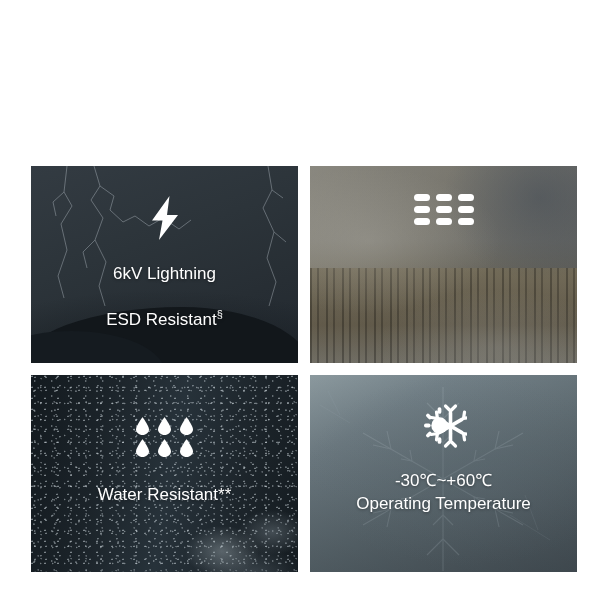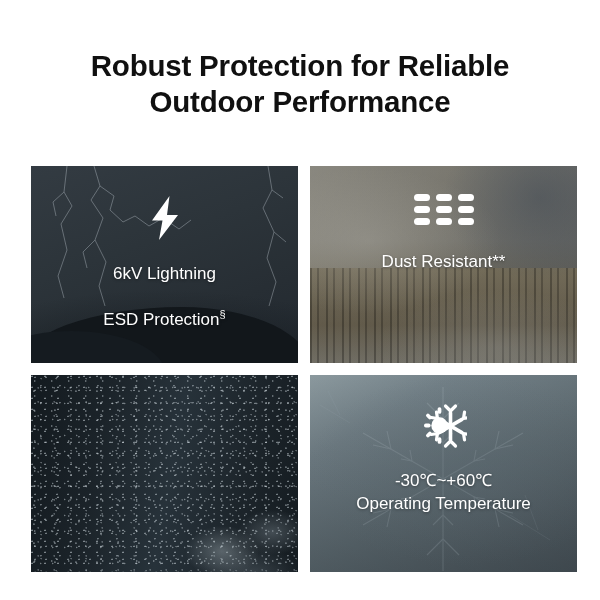--- a/index.html
+++ b/index.html
@@ -182,22 +182,20 @@
   .icon-gap-2 { height: 25px; }
   .icon-gap-3 { height: 26px; }
   .icon-gap-4 { height: 20px; }
   sup.sect { font-size: 11px; vertical-align: super; line-height: 0; }
 </style>
 </head>
 <body>
 
 <div class="page">
 
-  <h1 class="headline">Robust Protection for Reliable
-Outdoor Performance</h1>
 
   <div class="grid">
 
     <div class="cell c1">
       <div class="cell-bg"></div>
       <svg class="lightning-lines" viewBox="0 0 267 197" preserveAspectRatio="none">
         <g stroke="#c9d3da" fill="none" stroke-width="0.9" opacity="0.75">
           <path d="M36 0 L33 26 L41 40 L30 58 L36 84 L27 110 L33 132"></path>
           <path d="M33 26 L22 36 L25 50"></path>
           <path d="M63 0 L69 20 L60 34 L72 52 L64 74 L75 96 L68 120 L74 140"></path>
@@ -213,21 +211,21 @@
       <div class="horizon"></div>
       <div class="horizon2"></div>
 
       <div class="cell-content">
         <div class="icon-wrap">
           <svg class="bolt-svg" viewBox="0 0 34 44">
             <path d="M21.5 0 L4 24.5 L14.5 24.5 L11 44 L30 19 L19 19 Z" fill="#ffffff"></path>
           </svg>
         </div>
         <div class="icon-gap-1"></div>
-        <div class="cell-label"><span>6kV Lightning</span><br><br><span>ESD Protection</span><sup class="sect">§</sup></div>
+        <div class="cell-label"><span>6kV Lightning</span><br><br><span>ESD Resistant</span><sup class="sect">§</sup></div>
       </div>
     </div>
 
     <div class="cell c2">
       <div class="cell-bg"></div>
       <div class="dust-ground"></div>
       <div class="dust-haze"></div>
 
       <div class="cell-content">
         <div class="icon-wrap">
@@ -237,29 +235,54 @@
             <span class="dust-pill"></span>
             <span class="dust-pill"></span>
             <span class="dust-pill"></span>
             <span class="dust-pill"></span>
             <span class="dust-pill"></span>
             <span class="dust-pill"></span>
             <span class="dust-pill"></span>
           </div>
         </div>
         <div class="icon-gap-2"></div>
-        <div class="cell-label">Dust Resistant**</div>
       </div>
     </div>
 
     <div class="cell c3">
       <div class="cell-bg"></div>
       <div class="speckle"></div>
       <div class="water-rocks"></div>
 
+      <div class="cell-content">
+        <div class="icon-wrap">
+          <div class="drops">
+            <svg class="drop-svg" viewBox="0 0 15 18">
+                <path d="M7.5 0 C7.5 0 14 9 14 12.2 C14 15.4 11.1 18 7.5 18 C3.9 18 1 15.4 1 12.2 C1 9 7.5 0 7.5 0 Z" fill="#ffffff"></path>
+              </svg>
+            <svg class="drop-svg" viewBox="0 0 15 18">
+                <path d="M7.5 0 C7.5 0 14 9 14 12.2 C14 15.4 11.1 18 7.5 18 C3.9 18 1 15.4 1 12.2 C1 9 7.5 0 7.5 0 Z" fill="#ffffff"></path>
+              </svg>
+            <svg class="drop-svg" viewBox="0 0 15 18">
+                <path d="M7.5 0 C7.5 0 14 9 14 12.2 C14 15.4 11.1 18 7.5 18 C3.9 18 1 15.4 1 12.2 C1 9 7.5 0 7.5 0 Z" fill="#ffffff"></path>
+              </svg>
+            <svg class="drop-svg" viewBox="0 0 15 18">
+                <path d="M7.5 0 C7.5 0 14 9 14 12.2 C14 15.4 11.1 18 7.5 18 C3.9 18 1 15.4 1 12.2 C1 9 7.5 0 7.5 0 Z" fill="#ffffff"></path>
+              </svg>
+            <svg class="drop-svg" viewBox="0 0 15 18">
+                <path d="M7.5 0 C7.5 0 14 9 14 12.2 C14 15.4 11.1 18 7.5 18 C3.9 18 1 15.4 1 12.2 C1 9 7.5 0 7.5 0 Z" fill="#ffffff"></path>
+              </svg>
+            <svg class="drop-svg" viewBox="0 0 15 18">
+                <path d="M7.5 0 C7.5 0 14 9 14 12.2 C14 15.4 11.1 18 7.5 18 C3.9 18 1 15.4 1 12.2 C1 9 7.5 0 7.5 0 Z" fill="#ffffff"></path>
+              </svg>
+          </div>
+        </div>
+        <div class="icon-gap-3"></div>
+        <div class="cell-label">Water Resistant**</div>
+      </div>
     </div>
 
     <div class="cell c4">
       <div class="cell-bg"></div>
       <svg class="frost" viewBox="0 0 267 197" preserveAspectRatio="none">
         <g stroke="#aebac1" fill="none" stroke-width="1.1" opacity="0.55">
           <g transform="translate(133,104)">
             <g>
               <path d="M0 -92 L0 92 M-80 -46 L80 46 M-80 46 L80 -46"></path>
               <path d="M0 -60 L-16 -76 M0 -60 L16 -76 M0 60 L-16 76 M0 60 L16 76"></path>

